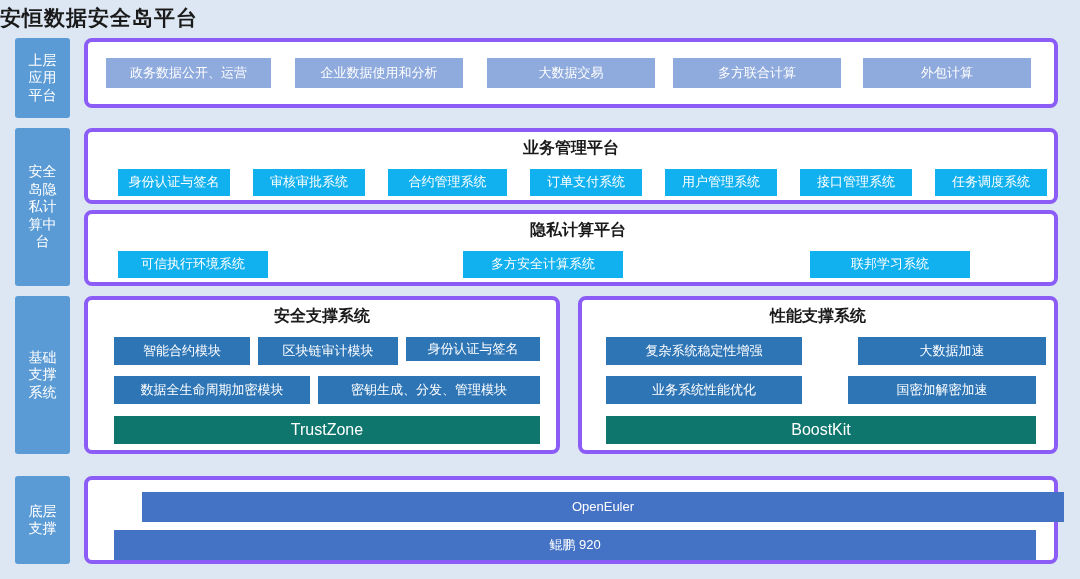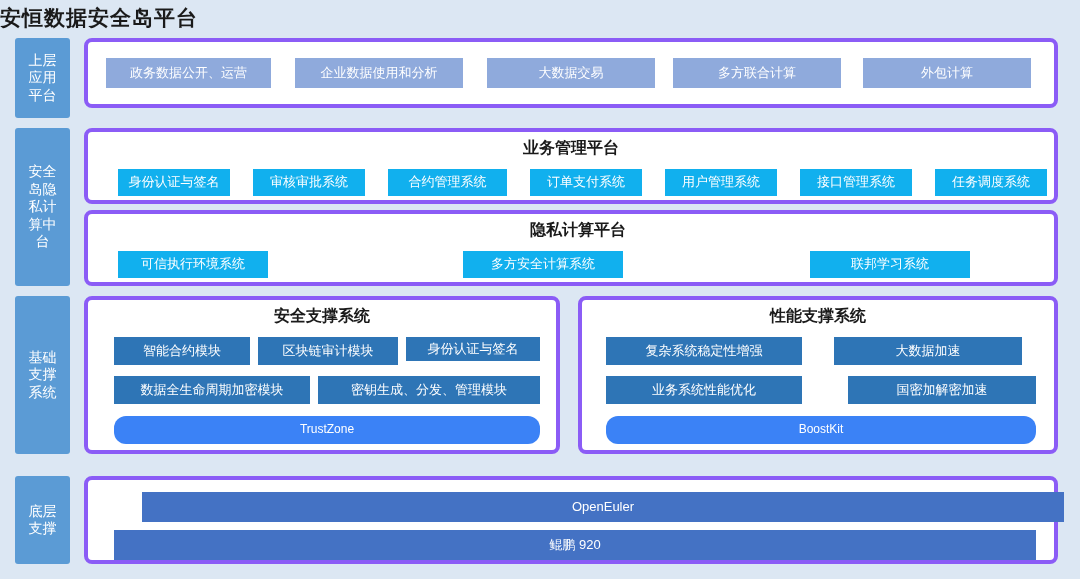--- a/index.html
+++ b/index.html
@@ -55,21 +55,21 @@
     display: flex; align-items: center; justify-content: center;
     color: #ffffff;
     font-size: 13px;
     text-align: center;
     line-height: 1.1;
     white-space: nowrap;
   }
   .chip.periwinkle { background: #8faadc; }
   .chip.cyan       { background: #11b0ee; }
   .chip.steel      { background: #2e75b6; }
-  .chip.red        { background: #3b82f6; font-size: 12px; border-radius: 12px; }
+  .chip.red        { background: #0f766e; font-size: 16px; }
   .chip.royal      { background: #4472c4; font-size: 13px; }
 </style>
 </head>
 <body>
 
 <div id="stage">
 
   <div class="title">安恒数据安全岛平台</div>
 
   <div class="vtab" style="top:38px; height:80px;">
@@ -130,21 +130,21 @@
     <div class="chip steel" style="left:170px; top:37px; width:140px; height:28px;">区块链审计模块</div>
     <div class="chip steel" style="left:318px; top:37px; width:134px; height:24px;">身份认证与签名</div>
     <div class="chip steel" style="left:26px; top:76px; width:196px; height:28px;">数据全生命周期加密模块</div>
     <div class="chip steel" style="left:230px; top:76px; width:222px; height:28px;">密钥生成、分发、管理模块</div>
     <div class="chip red" style="left:26px; top:116px; width:426px; height:28px;">TrustZone</div>
   </div>
 
   <div class="panel" style="left:578px; top:296px; width:480px; height:158px;">
     <div class="panel-title">性能支撑系统</div>
     <div class="chip steel" style="left:24px; top:37px; width:196px; height:28px;">复杂系统稳定性增强</div>
-    <div class="chip steel" style="left:252px; top:37px; width:188px; height:28px;">大数据加速</div>
+    <div class="chip steel" style="left:276px; top:37px; width:188px; height:28px;">大数据加速</div>
     <div class="chip steel" style="left:24px; top:76px; width:196px; height:28px;">业务系统性能优化</div>
     <div class="chip steel" style="left:266px; top:76px; width:188px; height:28px;">国密加解密加速</div>
     <div class="chip red" style="left:24px; top:116px; width:430px; height:28px;">BoostKit</div>
   </div>
 
   <div class="vtab" style="top:476px; height:88px;">
     <div>
       <span>底层</span>
       <span>支撑</span>
     </div>

